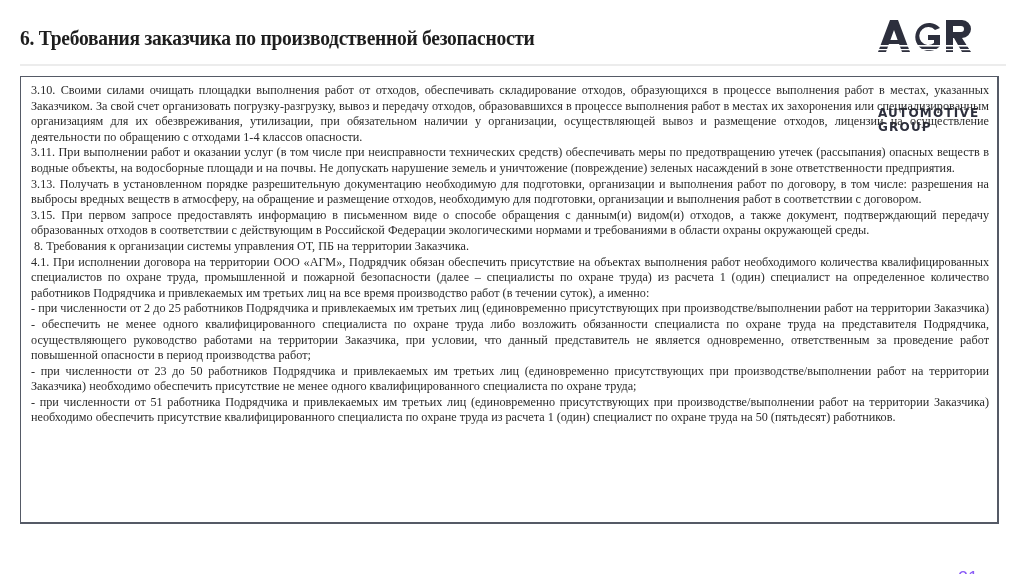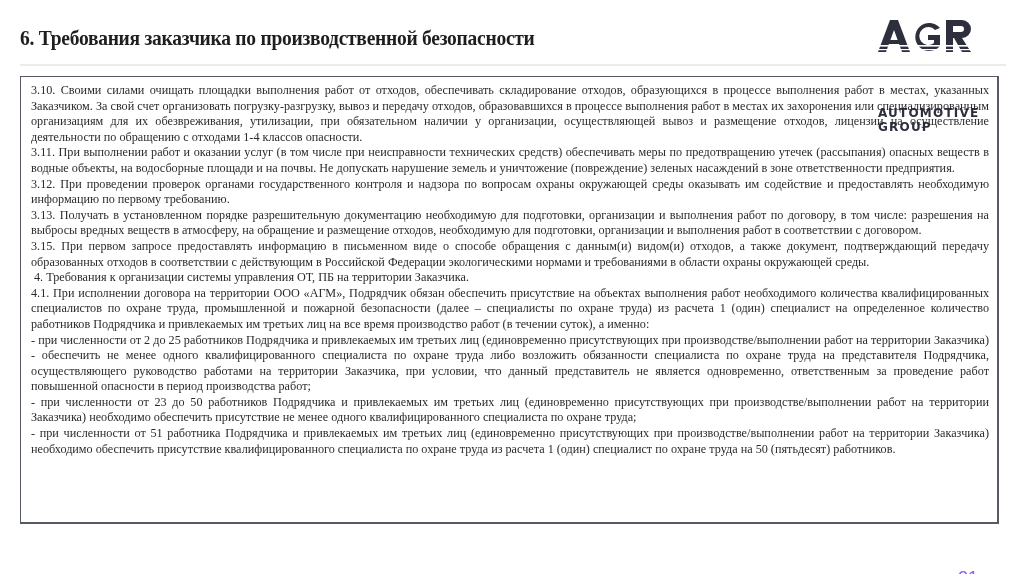--- a/index.html
+++ b/index.html
@@ -56,23 +56,22 @@
 
     <rect x="0" y="27" width="100" height="1.6" fill="#ffffff"></rect>
     <rect x="0" y="31" width="100" height="1.2" fill="#ffffff"></rect>
   </svg>
   <div class="logo-sub">AUTOMOTIVE GROUP</div>
 </div>
 
 <div class="box">
   <p class="para">3.10. Своими силами очищать площадки выполнения работ от отходов, обеспечивать складирование отходов, образующихся в процессе выполнения работ в местах, указанных Заказчиком. За свой счет организовать погрузку-разгрузку, вывоз и передачу отходов, образовавшихся в процессе выполнения работ в местах их захоронения или специализированным организациям для их обезвреживания, утилизации, при обязательном наличии у организации, осуществляющей вывоз и размещение отходов, лицензии на осуществление деятельности по обращению с отходами 1-4 классов опасности.</p>
   <p class="para">3.11. При выполнении работ и оказании услуг (в том числе при неисправности технических средств) обеспечивать меры по предотвращению утечек (рассыпания) опасных веществ в водные объекты, на водосборные площади и на почвы. Не допускать нарушение земель и уничтожение (повреждение) зеленых насаждений в зоне ответственности предприятия.</p>
-  <p class="para">3.12. При проведении проверок органами государственного контроля и надзора по вопросам охраны окружающей среды оказывать им содействие и предоставлять необходимую информацию по первому требованию.</p>
   <p class="para">3.13. Получать в установленном порядке разрешительную документацию необходимую для подготовки, организации и выполнения работ по договору, в том числе: разрешения на выбросы вредных веществ в атмосферу, на обращение и размещение отходов, необходимую для подготовки, организации и выполнения работ в соответствии с договором.</p>
   <p class="para">3.15. При первом запросе предоставлять информацию в письменном виде о способе обращения с данным(и) видом(и) отходов, а также документ, подтверждающий передачу образованных отходов в соответствии с действующим в Российской Федерации экологическими нормами и требованиями в области охраны окружающей среды.</p>
-  <p class="para head">4. Требования к организации системы управления ОТ, ПБ на территории Заказчика.</p>
+  <p class="para head">8. Требования к организации системы управления ОТ, ПБ на территории Заказчика.</p>
   <p class="para">4.1. При исполнении договора на территории ООО «АГМ», Подрядчик обязан обеспечить присутствие на объектах выполнения работ необходимого количества квалифицированных специалистов по охране труда, промышленной и пожарной безопасности (далее – специалисты по охране труда) из расчета 1 (один) специалист на определенное количество работников Подрядчика и привлекаемых им третьих лиц на все время производство работ (в течении суток), а именно:</p>
   <p class="para">- при численности от 2 до 25 работников Подрядчика и привлекаемых им третьих лиц (единовременно присутствующих при производстве/выполнении работ на территории Заказчика) - обеспечить не менее одного квалифицированного специалиста по охране труда либо возложить обязанности специалиста по охране труда на представителя Подрядчика, осуществляющего руководство работами на территории Заказчика, при условии, что данный представитель не является одновременно, ответственным за проведение работ повышенной опасности в период производства работ;</p>
   <p class="para">- при численности от 23 до 50 работников Подрядчика и привлекаемых им третьих лиц (единовременно присутствующих при производстве/выполнении работ на территории Заказчика) необходимо обеспечить присутствие не менее одного квалифицированного специалиста по охране труда;</p>
   <p class="para">- при численности от 51 работника Подрядчика и привлекаемых им третьих лиц (единовременно присутствующих при производстве/выполнении работ на территории Заказчика) необходимо обеспечить присутствие квалифицированного специалиста по охране труда из расчета 1 (один) специалист по охране труда на 50 (пятьдесят) работников.</p>
 </div>
 
 <div class="page-num">21</div>
 
 </body></html>

